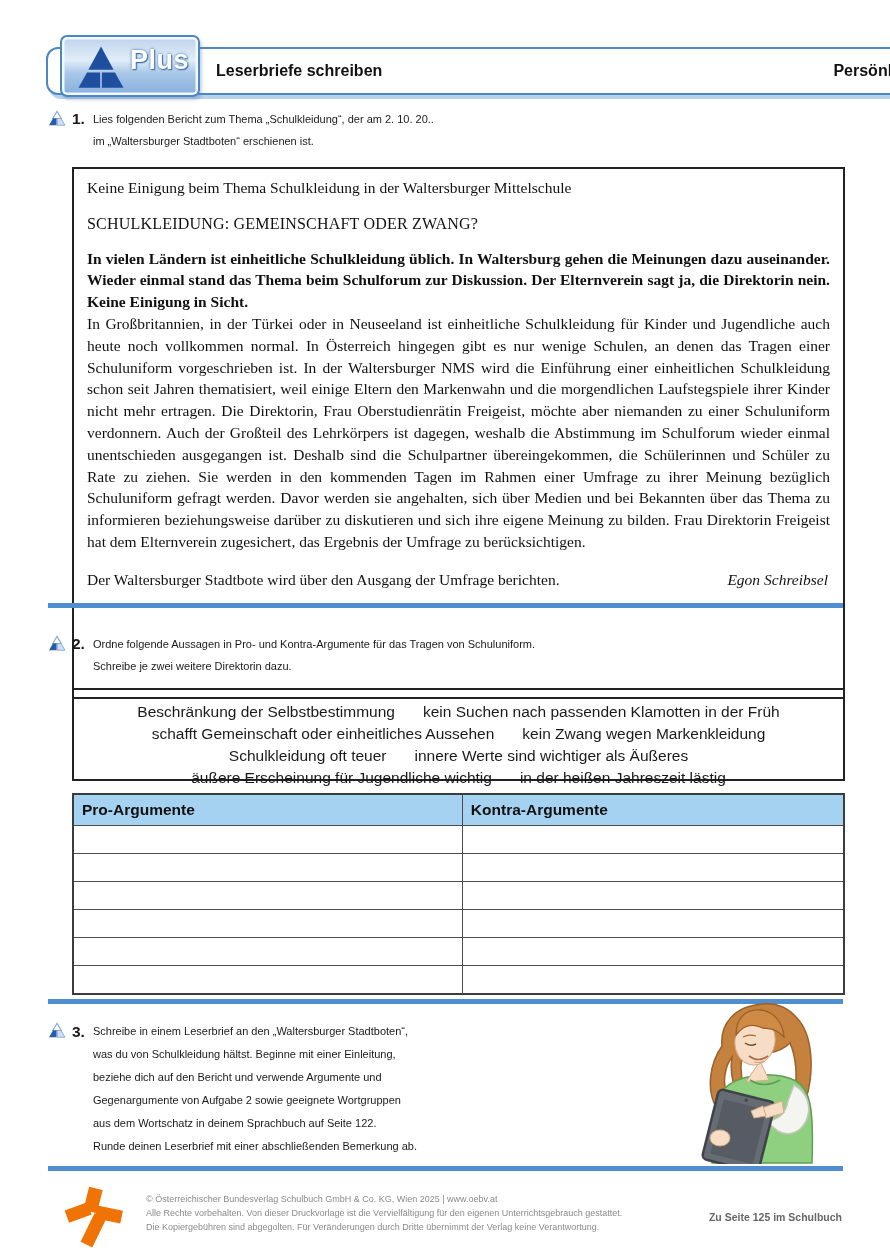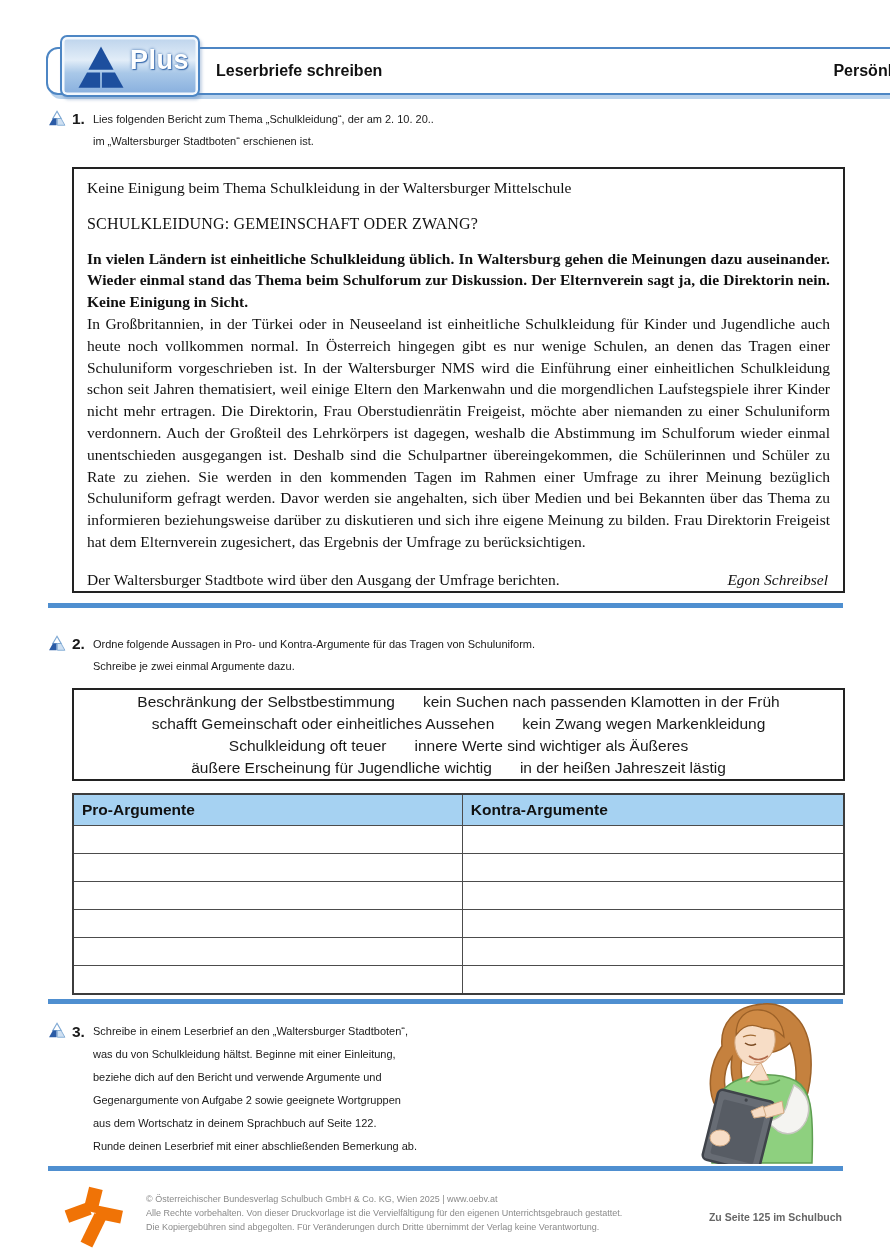--- a/index.html
+++ b/index.html
@@ -25,37 +25,37 @@
   .task{position:absolute;display:flex;align-items:flex-start;}
   .task .icon{flex:0 0 auto;margin-top:2px;margin-right:6px;}
   .task .num{font-weight:bold;font-size:15.5px;line-height:22px;margin-right:8px;}
   .task .lines{font-size:11px;line-height:22px;}
   #task1{left:48px;top:108px;}
   #task2{left:48px;top:633px;}
   #task3{left:48px;top:1020px;width:600px;}
   #task3 .num,#task3 .lines{line-height:23px;}
 
   
-  .article{position:absolute;left:72px;top:167px;width:773px;height:426px;box-sizing:border-box;
+  .article{position:absolute;left:72px;top:167px;width:773px;height:532px;box-sizing:border-box;
            border:2px solid #222;padding:8px 13px 4px 13px;overflow:hidden;
            font-family:"Liberation Serif",serif;font-size:15.5px;line-height:21.8px;color:#111;}
   .article .kicker{margin:0 0 14px 0;}
   .article .headline{font-weight:normal;font-size:16px;margin:0 0 13px 0;letter-spacing:.2px;}
   .article .lead{font-weight:bold;text-align:justify;margin:0;}
   .article .body{text-align:justify;margin:0;}
   .article .closing-row{display:flex;justify-content:space-between;align-items:baseline;margin-top:16px;}
   .article .author{font-style:italic;padding-right:2px;}
 
   
   .divider{position:absolute;left:48px;width:795px;height:5px;background:#4f8fd0;}
   #divider1{top:603px;} #divider2{top:999px;} #divider3{top:1166px;}
 
   
   .statements{position:absolute;left:72px;top:688px;width:773px;height:93px;box-sizing:border-box;
-              border:2px solid #222;text-align:center;font-size:15.5px;line-height:22px;padding-top:1px;}
+              border:2px solid #222;text-align:center;font-size:15.5px;line-height:22px;padding-top:11px;}
   .statements span{display:inline-block;margin:0 14px;}
 
   
   .pk-table{position:absolute;left:72px;top:793px;width:773px;border-collapse:collapse;}
   .pk-table th,.pk-table td{border:1.5px solid #4c4c4c;}
   .pk-table{border:2.5px solid #3c3c3c;}
   .pk-table th{background:#a6d2f2;height:28px;text-align:left;padding-left:8px;
                font-size:15.5px;font-weight:bold;color:#111;}
   .pk-table td{height:25px;background:#ffffff;}
   .col-pro{width:50.5%;} .col-kontra{width:49.5%;}
@@ -120,21 +120,21 @@
     <span class="icon">
       <svg width="18" height="17" viewBox="0 0 20 18">
         <polygon points="10,1 14.6,9 5.4,9" fill="#ffffff" stroke="#7fa9d4" stroke-width="1.3"></polygon>
         <polygon points="5.4,9 9.6,9 9.6,16.5 1.2,16.5" fill="#2a5ba6"></polygon>
         <polygon points="10.4,9 14.6,9 18.8,16.5 10.4,16.5" fill="#cfe0f2" stroke="#7fa9d4" stroke-width="1"></polygon>
       </svg>
     </span>
     <span class="num">2.</span>
     <span class="lines">
       <div>Ordne folgende Aussagen in Pro- und Kontra-Argumente für das Tragen von Schuluniform.</div>
-      <div>Schreibe je zwei einmal Argumente dazu.</div>
+      <div>Schreibe je zwei weitere Direktorin dazu.</div>
     </span>
   </div>
 
   <div class="statements">
     <div>
       <span>Beschränkung der Selbstbestimmung</span><span>kein Suchen nach passenden Klamotten in der Früh</span>
     </div>
     <div>
       <span>schafft Gemeinschaft oder einheitliches Aussehen</span><span>kein Zwang wegen Markenkleidung</span>
     </div>

